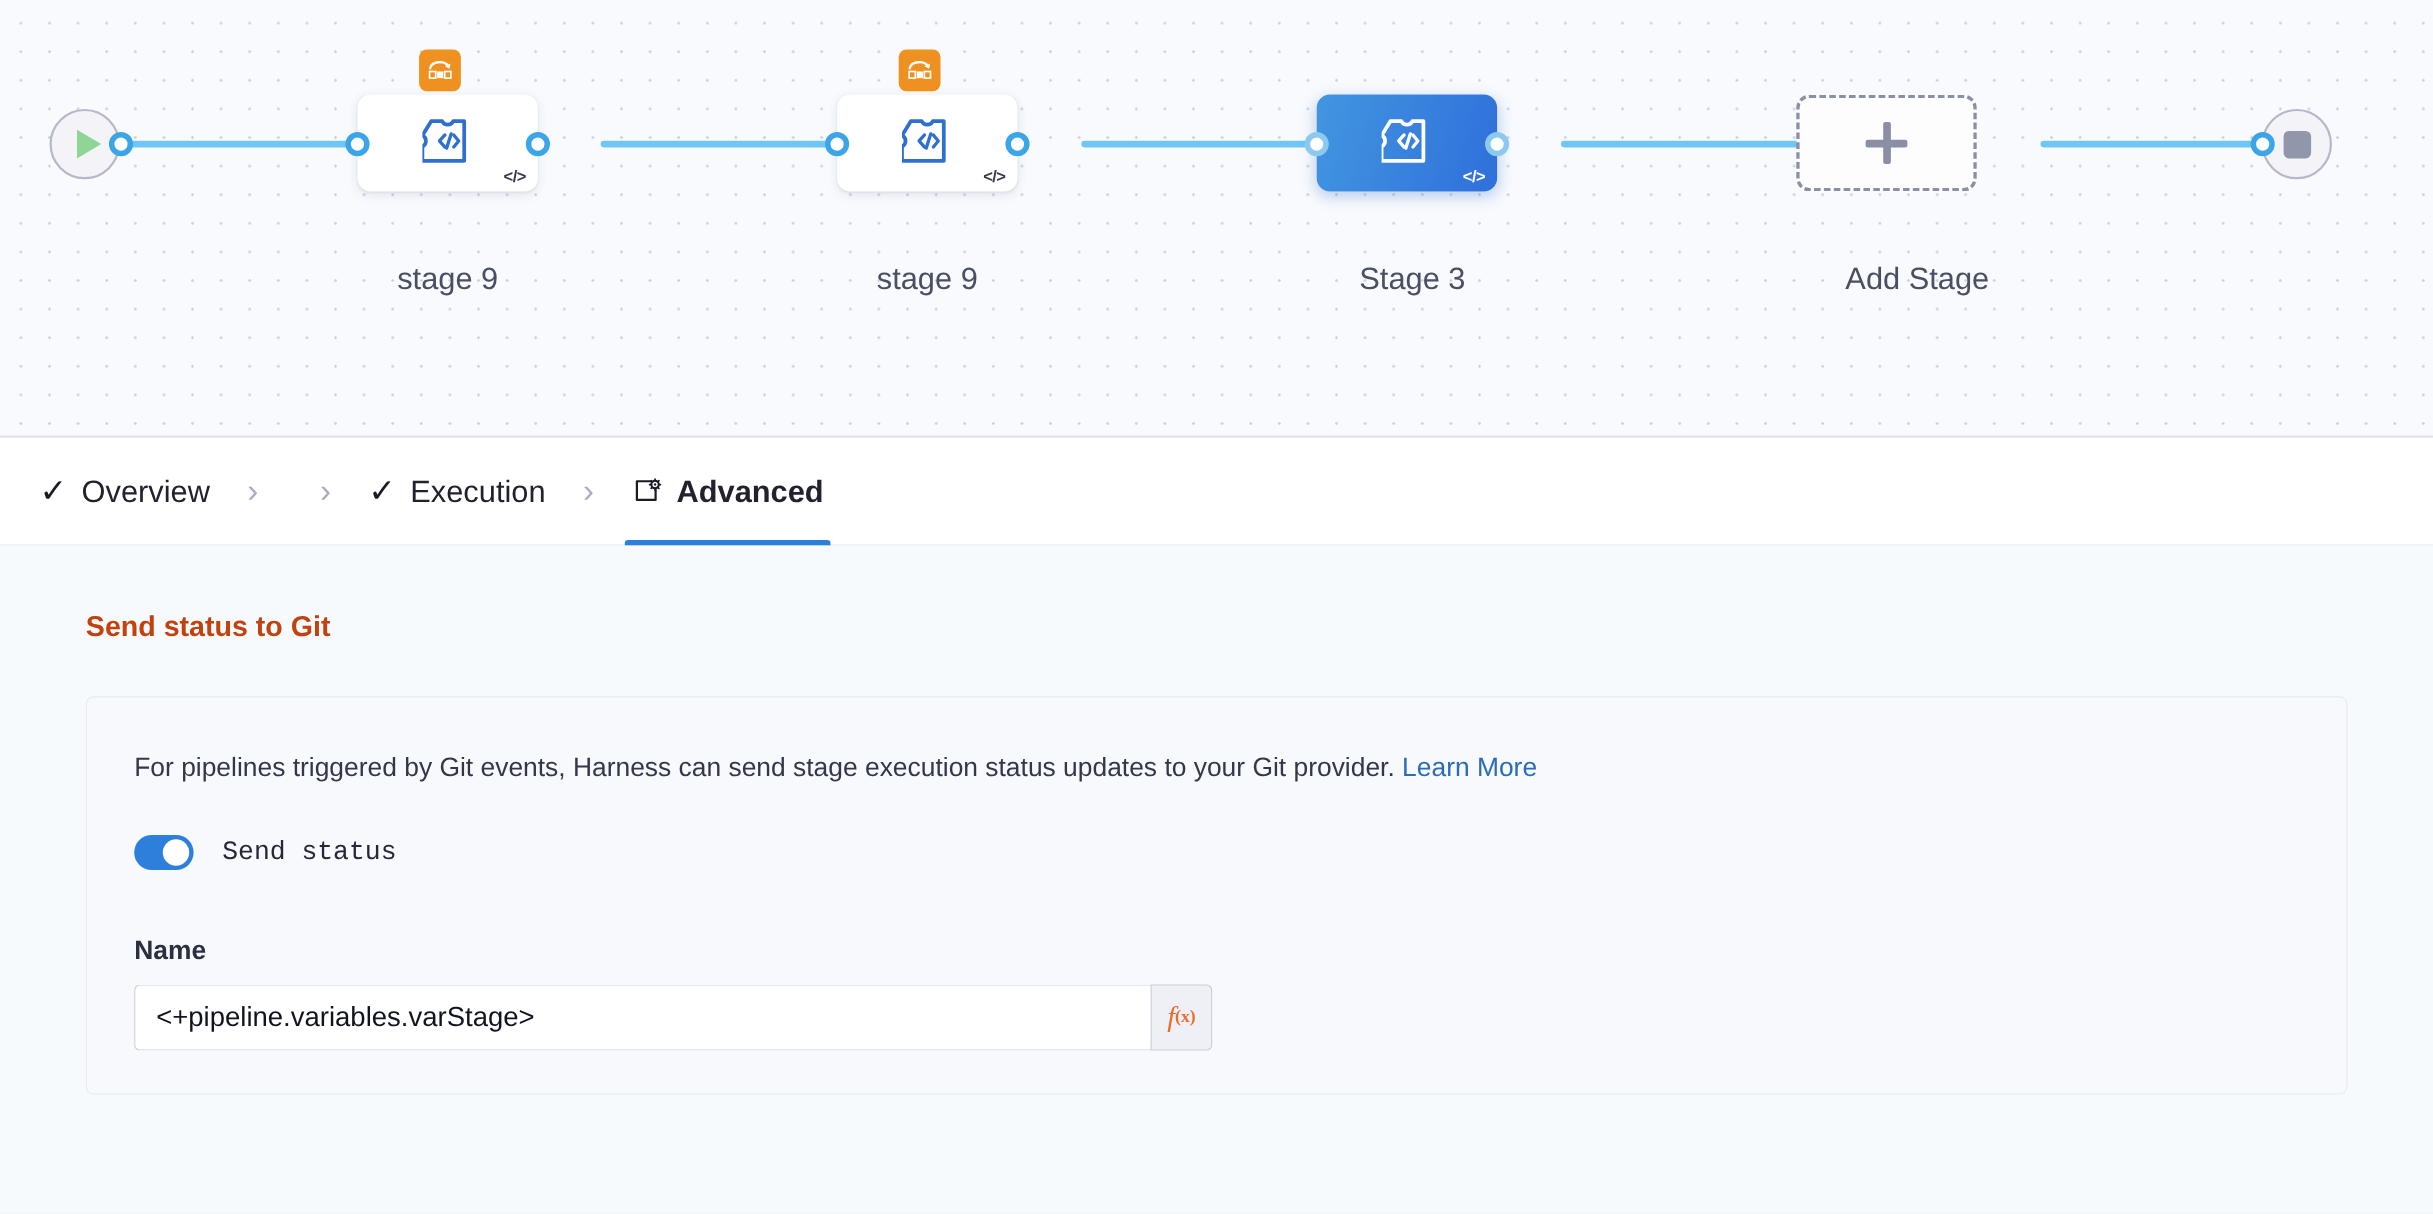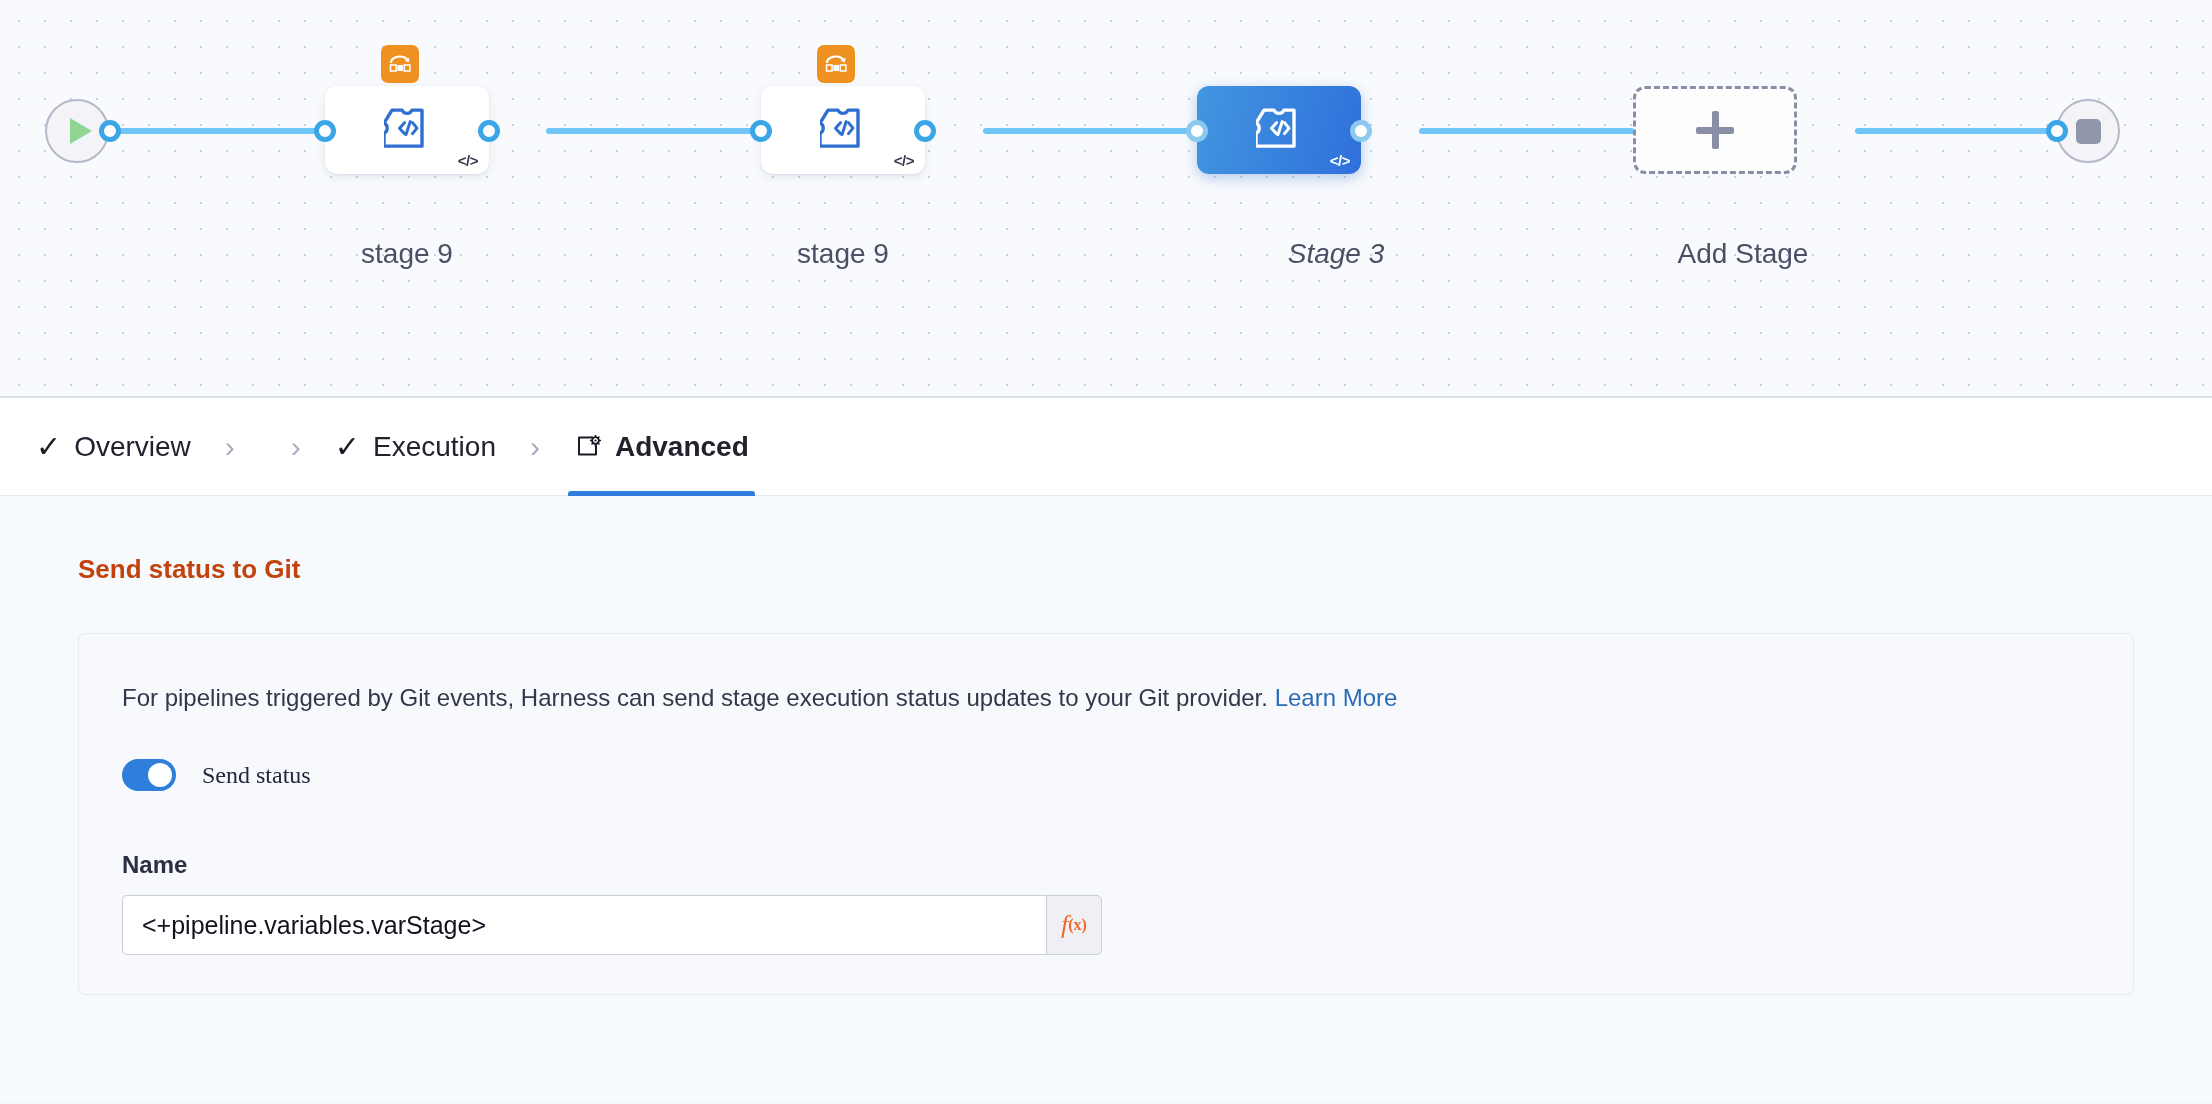--- a/index.html
+++ b/index.html
@@ -223,21 +223,21 @@
   .toggle .knob {
     position: absolute;
     top: 4px; left: 26px;
     width: 24px; height: 24px;
     border-radius: 50%;
     background: #ffffff;
   }
   .toggle-label {
     font-size: 24px;
     color: #24283a;
-    font-family: Liberation Serif, serif;
+    font-family: Liberation Mono, monospace;
   }
 
   .field-label {
     margin-top: 60px;
     font-size: 24px;
     font-weight: bold;
     color: #2b2f41;
     font-family: "Liberation Sans", sans-serif;
   }
   .input-wrap {
@@ -340,21 +340,21 @@
     <svg class="svc-icon" width="46" height="46" viewBox="0 0 46 46">
       <path d="M8 5 h10 a5.5 5.5 0 0 0 10 0 h10 v36 h-38 v-13 a5.5 5.5 0 0 0 0 -10 z" fill="none" stroke="#ffffff" stroke-width="3.4" stroke-linejoin="round"></path>
       <path d="M20.5 17.5 L15.5 23 L20.5 28.5" fill="none" stroke="#ffffff" stroke-width="3" stroke-linecap="round" stroke-linejoin="round"></path>
       <path d="M28.5 17.5 L33 23 L28.5 28.5" fill="none" stroke="#ffffff" stroke-width="3" stroke-linecap="round" stroke-linejoin="round"></path>
       <path d="M26.2 16.5 L22 29.5" fill="none" stroke="#ffffff" stroke-width="3" stroke-linecap="round"></path>
     </svg>
     <span class="code-badge">&lt;/&gt;</span>
   </div>
   <div class="conn soft" style="left:1186px; top:120px;"></div>
   <div class="conn soft" style="left:1350px; top:120px;"></div>
-  <div class="stage-label" style="left:1206px;font-style:italic;">Stage 3</div>
+  <div class="stage-label" style="left:1154px;">Stage 3</div>
 
   <div class="add-stage" style="left:1633px; top:86px;">
     <span style="position:relative;width:38px;height:38px;display:block;">
       <span class="plus-h" style="top:15.5px;left:0;"></span>
       <span class="plus-v" style="left:15.5px;top:0;"></span>
     </span>
   </div>
   <div class="stage-label" style="left:1613px;">Add Stage</div>
 
   <div class="terminal" style="left:2056px; top:99px;">

